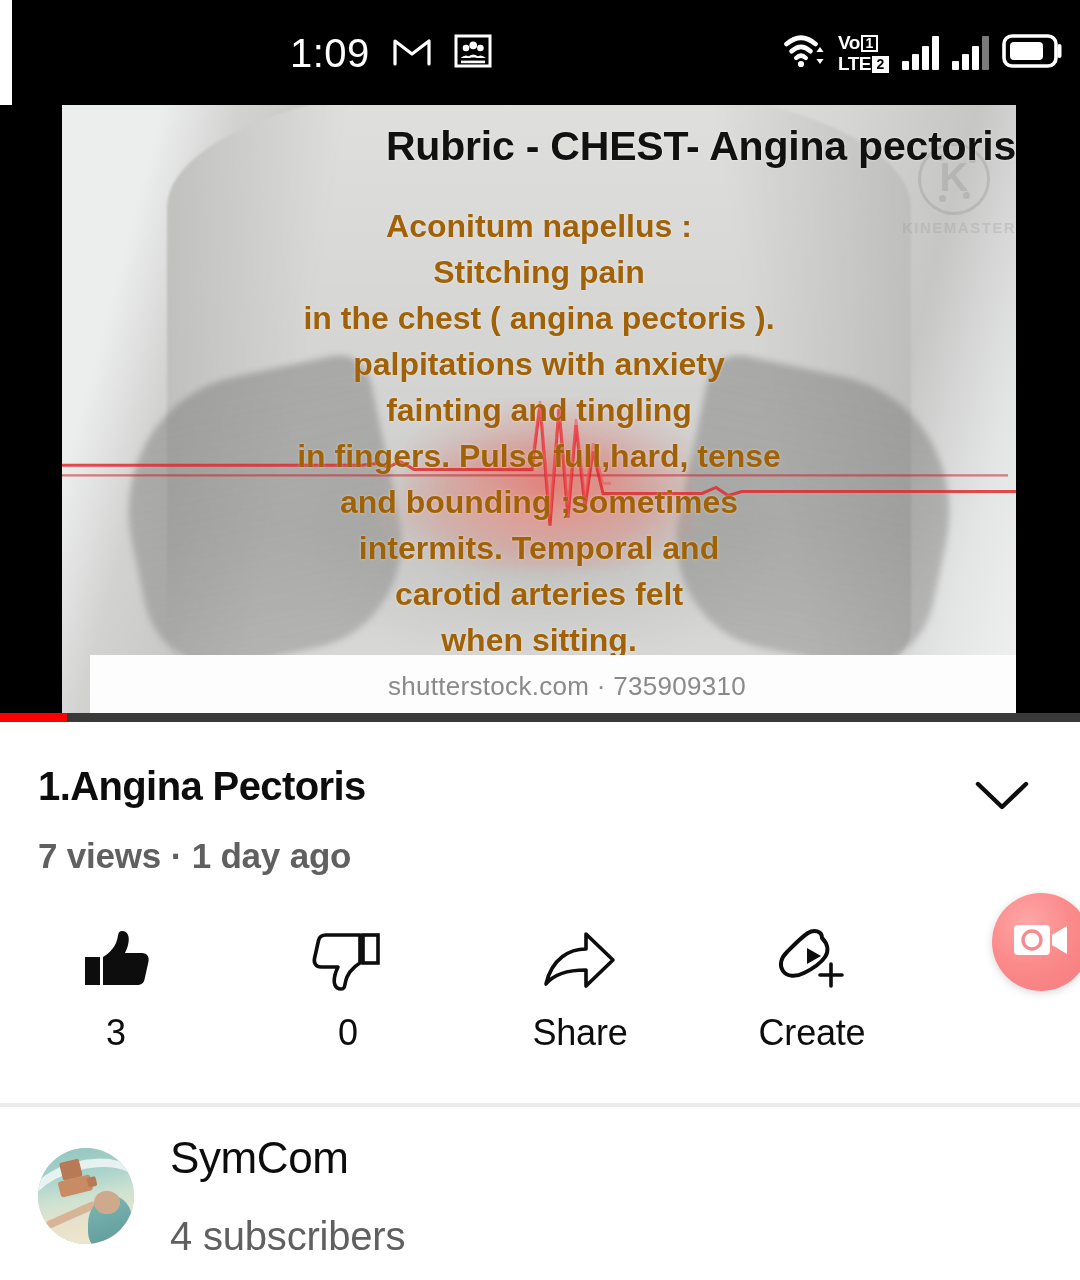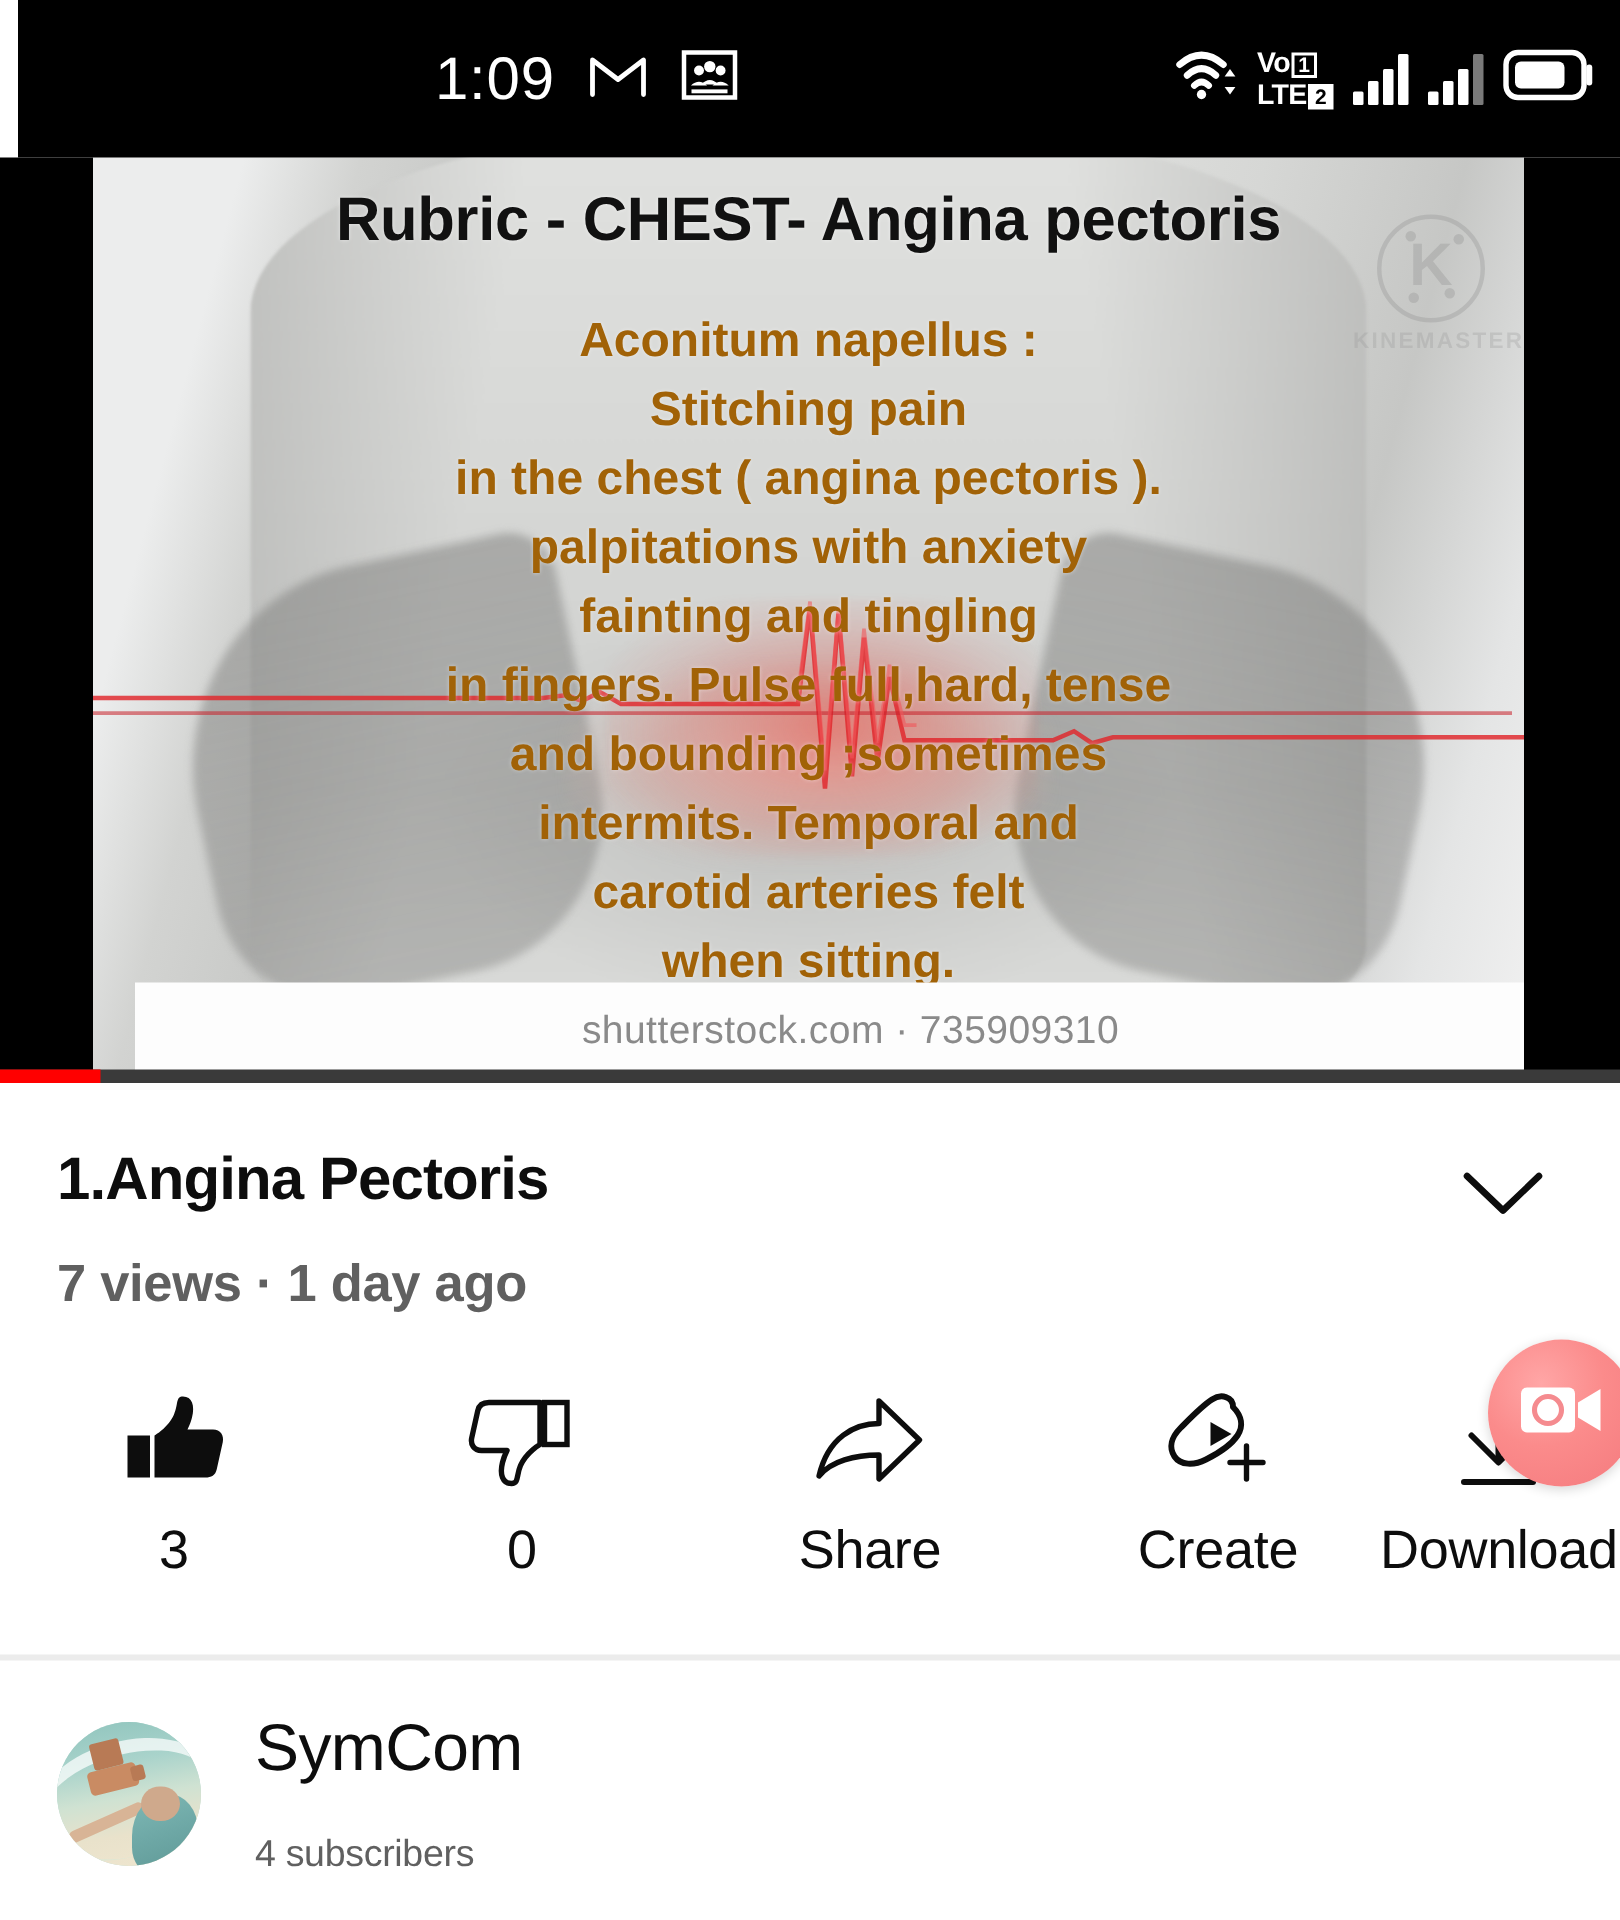--- a/index.html
+++ b/index.html
@@ -102,21 +102,21 @@
     font-family:"Liberation Sans", sans-serif;
   }
   .km-circle b { position:relative; top:-2px; }
   .km-dot { position:absolute; width:7px; height:7px; border-radius:50%; background:#8c8c8c; }
   .km-dot.d1 { top:8px; left:16px; } .km-dot.d2 { top:10px; right:11px; }
   .km-dot.d3 { bottom:10px; left:18px; } .km-dot.d4 { bottom:13px; right:17px; }
   .km-text { font-size:15px; letter-spacing:1.5px; color:#9a9a9a; margin-top:4px; font-weight:600; }
 
   
   .v-title-line {
-    position:absolute; left:0; top:18px; width:100%; text-align:center;
+    position:absolute; left:0; top:18px; width:100%; text-align:right;
     font-size:41px; font-weight:700; color:#111; letter-spacing:-0.2px;
     font-family:"Liberation Sans", sans-serif;
     text-shadow:0 0 3px rgba(255,255,255,.55);
   }
   .v-body {
     position:absolute; left:0; top:98px; width:100%; text-align:center;
     font-size:32px; font-weight:600; color:#a16207; line-height:46px;
     font-family:"Liberation Sans", sans-serif;
     text-shadow:0 0 3px rgba(255,255,255,.45);
   }
@@ -200,21 +200,21 @@
   .av-girl { position:absolute; right:2%; bottom:-6%; width:46%; height:56%;
     background:linear-gradient(160deg,#7fb9b5 0%, #6ea8a6 48%, #5d9794 100%);
     border-radius:52% 44% 30% 34%; }
   .av-girl:before { content:""; position:absolute; left:14%; top:-10%; width:58%; height:44%;
     background:#cfa98c; border-radius:50%; }
   .av-arm { position:absolute; left:6%; bottom:26%; width:56%; height:8%;
     background:#d8b496; border-radius:6px; transform:rotate(-24deg); }
 
   .ch-text { margin-left:36px; display:flex; flex-direction:column; justify-content:center;gap:24px; }
   .ch-name { font-size:44px; color:#0d0d0d; font-weight:400; letter-spacing:-0.4px; line-height:1.15; }
-  .ch-subs { margin-top:6px; font-size:25px; color:#606060; font-weight:400; letter-spacing:-0.2px; }
+  .ch-subs { margin-top:6px; font-size:40px; color:#606060; font-weight:400; letter-spacing:-0.2px; }
 </style>
 </head>
 <body>
 
 <div id="screen">
 
   <div class="statusbar">
     <div class="sb-left">
       <div class="sb-clock">1:09</div>
 
@@ -393,30 +393,20 @@
         <svg width="78" height="74" viewBox="0 0 78 74">
           <path d="M49 14 C49 7 41 5 35 9 C28 13.5 20 22 14 28 C8 34 6 41 10 47
                    C14 53 23 53 31 49 C39 45 48 39 52 33 C56 27 55 20 49 14 Z" fill="none" stroke="#0d0d0d" stroke-width="4" stroke-linejoin="round"></path>
           <path d="M34 24 L48 32 L34 40 Z" fill="#0d0d0d"></path>
           <path d="M58 40 V62 M47 51 H69" stroke="#0d0d0d" stroke-width="3.6" stroke-linecap="round"></path>
         </svg>
       </span>
       <span class="lbl">Create</span>
     </div>
 
-    <div class="action download">
-      <span class="glyph">
-        <svg width="70" height="74" viewBox="0 0 70 74">
-          <path d="M35 6 V48" stroke="#0d0d0d" stroke-width="4" stroke-linecap="round"></path>
-          <path d="M17 33 L35 51 L53 33" fill="none" stroke="#0d0d0d" stroke-width="4" stroke-linecap="round" stroke-linejoin="round"></path>
-          <path d="M12 64 H58" stroke="#0d0d0d" stroke-width="4" stroke-linecap="round"></path>
-        </svg>
-      </span>
-      <span class="lbl">Download</span>
-    </div>
   </div>
 
   <div class="fab">
     <span>
       <svg width="58" height="42" viewBox="0 0 58 42">
         <rect x="2" y="6" width="36" height="30" rx="4" ry="4" fill="#fff"></rect>
         <path d="M40 16 L55 7 V35 L40 26 Z" fill="#fff"></path>
         <circle cx="20" cy="21" r="9" fill="none" stroke="#f58b8f" stroke-width="3.4"></circle>
       </svg>
     </span>

